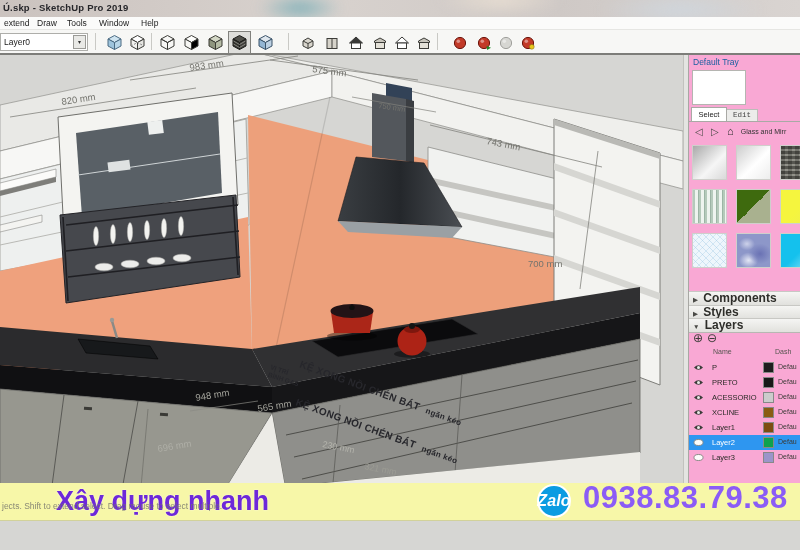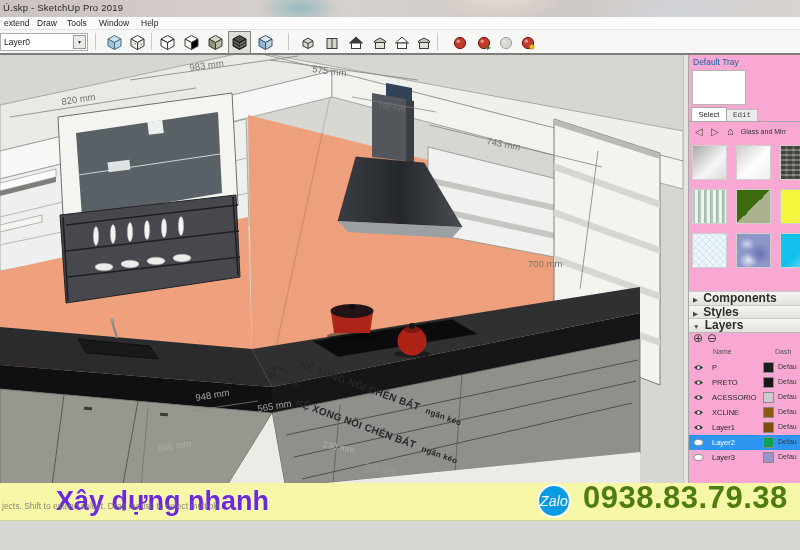--- a/index.html
+++ b/index.html
@@ -1,20 +1,20 @@
 <!DOCTYPE html>
 <html><head>
 <meta charset="utf-8">
 <style>
   html,body{margin:0;padding:0;background:#999;}
   #stage{position:relative;width:800px;height:550px;overflow:hidden;background:#d6d6d3;
          font-family:"Liberation Sans","DejaVu Sans",sans-serif;-webkit-font-smoothing:antialiased;}
   
   .titlebar{position:absolute;left:0;top:0;width:800px;height:17px;overflow:hidden;
-            background:linear-gradient(90deg,#cbc3bf,#d8d2ce 40%,#cfc9c6 70%,#d9d4d1);}
+            background:linear-gradient(90deg,#cbc3bf,#d8d2ce 40%,#cfc9c6 70%,#d9d4d1);font-weight:bold;}
   .tb-blur{position:absolute;left:-20px;top:-20px;right:-20px;bottom:-20px;filter:blur(6px);
            background:
             radial-gradient(60px 20px at 320px 28px,#7fb0b8 0%,rgba(127,176,184,0) 70%),
             radial-gradient(90px 22px at 520px 20px,#e8ded2 0%,rgba(232,222,210,0) 70%),
             radial-gradient(120px 26px at 700px 30px,#cfd6dd 0%,rgba(207,214,221,0) 70%);}
   .tb-title{position:absolute;left:3px;top:2px;font-size:9.5px;color:#26262a;letter-spacing:.2px;}
   
   .menubar{position:absolute;left:0;top:17px;width:800px;height:12px;background:#fbfbfa;border-bottom:1px solid #e6e6e3;}
   .menubar span{position:absolute;top:1px;font-size:8.5px;color:#1c1c1c;cursor:default;}
   
@@ -79,21 +79,21 @@
   .lrow .lsw{position:absolute;left:74px;top:2px;width:11px;height:11px;border:1px solid #888;box-sizing:border-box;}
   .lrow .ldash{position:absolute;left:89px;top:3px;font-size:7px;color:#3a3a36;}
   .lrow.sel .lname{color:#fff;}
   
   .statusline{position:absolute;left:2px;top:501px;width:600px;font-size:8.5px;color:rgba(118,118,108,.85);z-index:55;}
   .banner{position:absolute;left:0;top:483px;width:800px;height:37px;z-index:50;border-bottom:1px solid #d2d29a;}
   .headline{position:absolute;left:56px;top:3px;font-size:27px;font-weight:bold;z-index:60;
             text-shadow:0 0 2px rgba(255,255,255,.8);}
   .zalo{position:absolute;left:537px;top:1px;width:34px;height:34px;border-radius:50%;border:2px solid #fff;
         box-sizing:border-box;z-index:60;display:flex;align-items:center;justify-content:center;}
-  .zalo span{color:#fff;font-size:14px;font-weight:normal;font-style:italic;letter-spacing:.2px;}
+  .zalo span{color:#fff;font-size:16px;font-weight:bold;font-style:italic;letter-spacing:.2px;}
   .phone{position:absolute;left:583px;top:-3px;font-size:31px;font-weight:bold;letter-spacing:.5px;z-index:60;}
   .bottomstrip{position:absolute;left:0;top:520px;width:800px;height:30px;overflow:hidden;background:#cfc7bb;}
   .bs-blur{position:absolute;left:-20px;top:-20px;right:-20px;bottom:-20px;filter:blur(7px);
            background:
             radial-gradient(120px 30px at 120px 35px,#e9e2d6 0%,rgba(233,226,214,0) 70%),
             radial-gradient(90px 28px at 330px 30px,#f2ece2 0%,rgba(242,236,226,0) 70%),
             radial-gradient(80px 26px at 470px 32px,#97a2ae 0%,rgba(151,162,174,0) 75%),
             radial-gradient(110px 30px at 640px 36px,#ded4c4 0%,rgba(222,212,196,0) 70%);}
   .tray-icons{position:absolute;right:3px;top:5px;height:18px;background:rgba(44,48,56,.4);border-radius:2px;
               display:flex;align-items:center;padding:0 5px;gap:6px;z-index:5;}
@@ -501,17 +501,17 @@
     </div>
   </div>
 
   <div class="statusline">jects. Shift to extend select. Drag mouse to select multiple.</div>
 
   <div class="banner" style="background-color: rgb(247, 247, 168);">
     <span class="headline" style="color:#6d28d9" title="Xây dựng nhanh">Xây dựng nhanh</span>
     <span class="zalo" style="background-color: rgb(10, 156, 226);">
         <span>Zalo</span>
       </span>
-    <span class="phone" style="color:#4d7c0f">0938.83.79.38</span>
+    <span class="phone" style="color:#8b5cf6">0938.83.79.38</span>
   </div>
 
 
 </div>
 
 </body></html>

